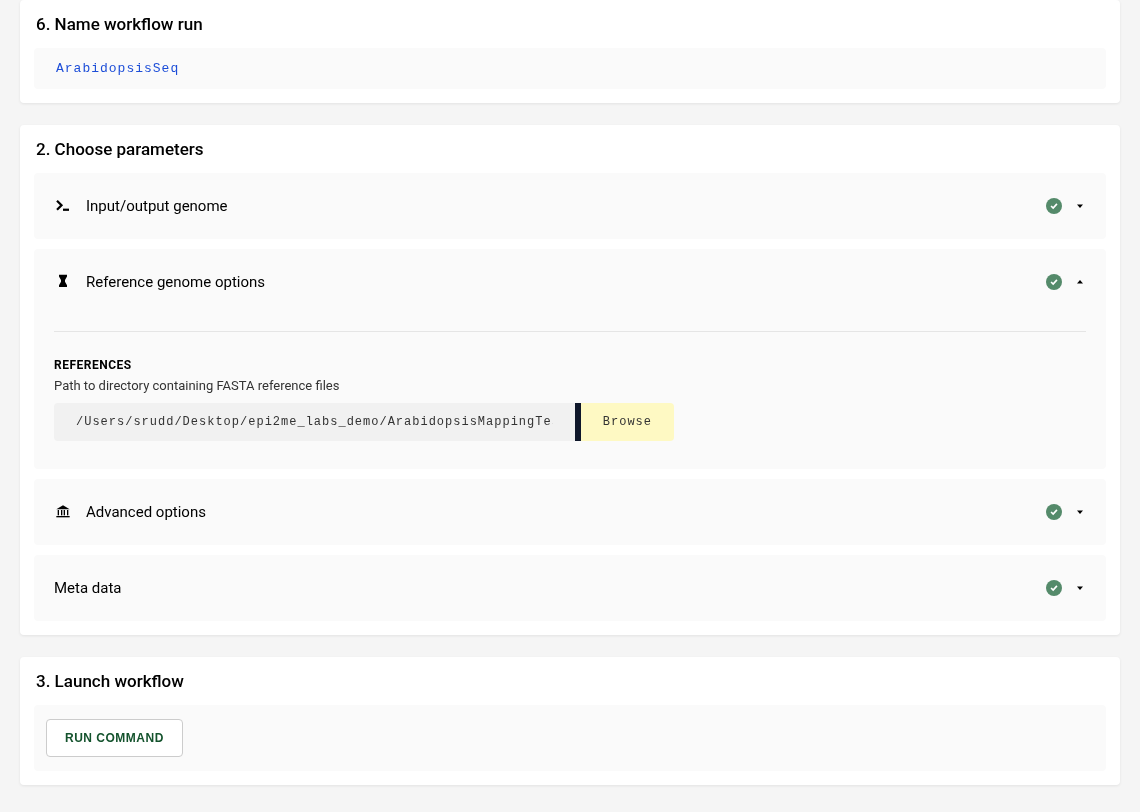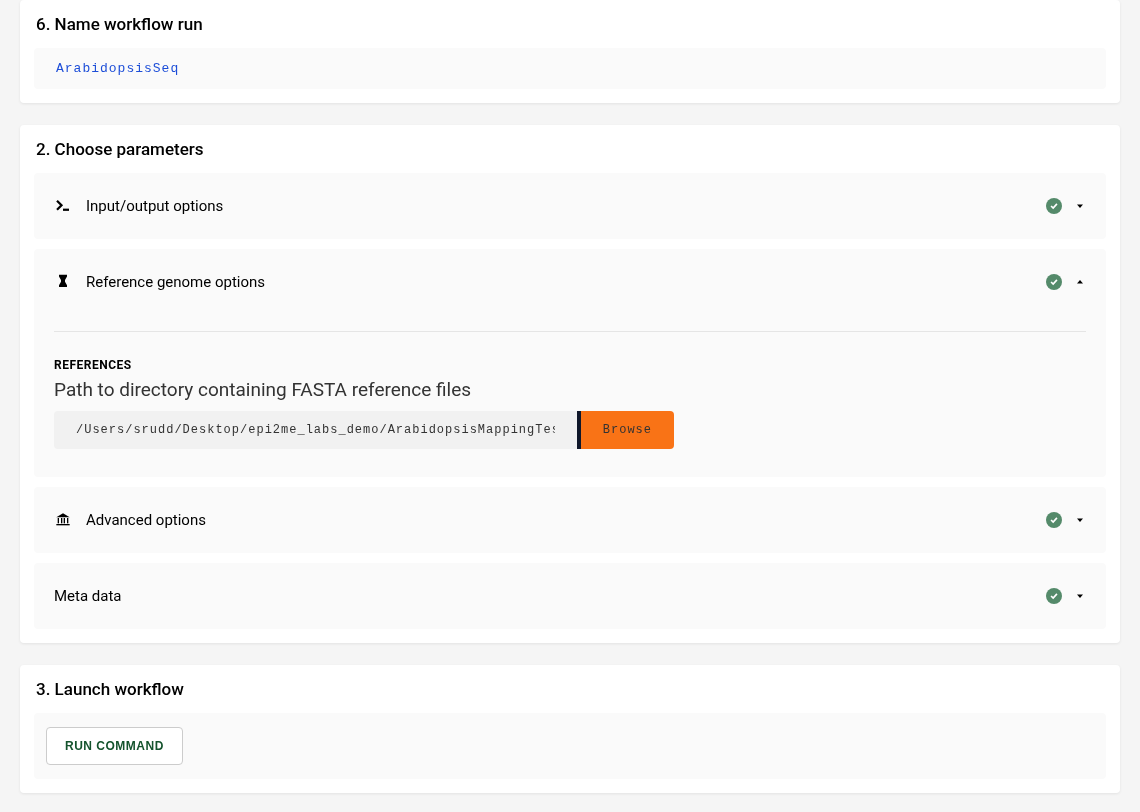--- a/index.html
+++ b/index.html
@@ -101,21 +101,21 @@
       border-top: 1px solid #e5e5e5;
       margin: 0 0 26px 0;
     }
     .field-label {
       font-size: 12px;
       font-weight: 700;
       letter-spacing: 0.5px;
       margin-bottom: 6px;
     }
     .field-desc {
-      font-size: 19px;
+      font-size: 13px;
       color: #333;
       margin-bottom: 10px;
     }
     .path-row {
       display: flex;
       width: 620px;
       max-width: 100%;
     }
     .path-input-wrap {
       flex: 1;
@@ -132,23 +132,23 @@
       background: transparent;
       border: none;
       outline: none;
       font-family: inherit;
       font-size: inherit;
       letter-spacing: inherit;
       color: inherit;
       width: 100%;
     }
     .browse-btn {
-      background: #f97316;
+      background: #fef9c3;
       border: none;
-      border-left: 4px solid #0f172a;
+      border-left: 6px solid #0f172a;
       border-radius: 0 4px 4px 0;
       font-family: "SFMono-Regular", Consolas, "Liberation Mono", Menlo, Courier, monospace;
       font-size: 12px;
       letter-spacing: 1px;
       padding: 0 22px;
       cursor: pointer;
       color: #333;
     }
     .launch-area {
       background: #fafafa;
@@ -181,21 +181,21 @@
   <div class="section-title">2. Choose parameters</div>
 
   <div class="panel">
     <div class="panel-header">
       <span class="panel-icon">
         <svg viewBox="0 0 24 24" width="18" height="18" fill="none" stroke="#000" stroke-width="3">
           <polyline points="4,5 10,11 4,17"></polyline>
           <line x1="12" y1="17" x2="20" y2="17"></line>
         </svg>
       </span>
-      <span class="panel-title">Input/output options</span>
+      <span class="panel-title">Input/output genome</span>
       <span class="status-icon">
         <svg viewBox="0 0 24 24" fill="none" stroke="#fff" stroke-width="4">
             <polyline points="5,12 10,17 19,7"></polyline>
           </svg>
       </span>
       <span class="caret">
         <svg viewBox="0 0 24 24" width="12" height="12" fill="#000">
             <polygon points="6,9 18,9 12,16"></polygon>
           </svg>
       </span>

